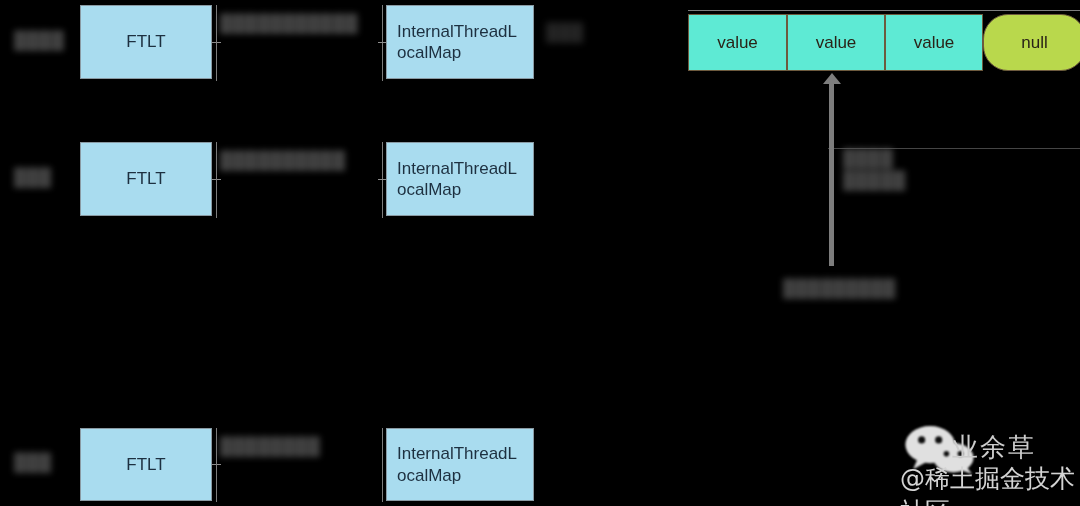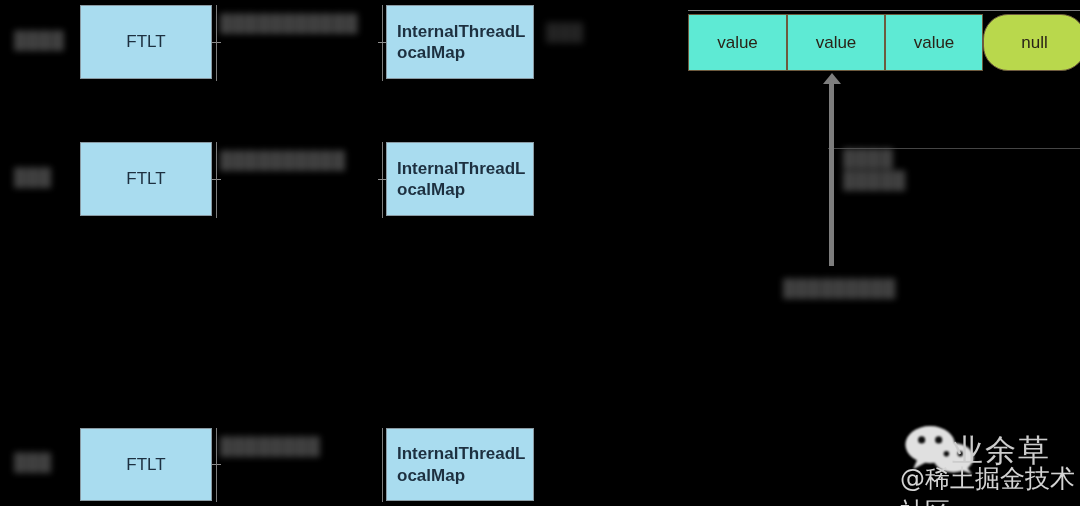--- a/index.html
+++ b/index.html
@@ -36,21 +36,20 @@
     box-shadow: 2px 2px 0 rgba(0,0,0,0.55);
   }
   .node.center {
     justify-content: center;
     text-align: center;
   }
   .node.leftpad {
     justify-content: flex-start;
     padding-left: 10px;
     padding-right: 4px;
-    font-weight: bold;
   }
   .node .label-text {
     display: block;
     white-space: pre-line;
   }
 
   
   .cell {
     position: absolute;
     box-sizing: border-box;
@@ -118,21 +117,21 @@
     top: 424px;
     width: 182px;
     height: 82px;
     opacity: 0.88;
     user-select: none;
   }
   #watermark .wm-row1 {
     position: absolute;
     left: 54px;
     top: 6px;
-    font-size: 31px;
+    font-size: 26px;
     color: #e9e9e9;
     letter-spacing: 2px;
     filter: blur(0.7px);
     font-family: "DejaVu Sans", sans-serif;
     text-align: center;
   }
   #watermark .wm-row2 {
     position: absolute;
     left: 2px;
     top: 38px;

